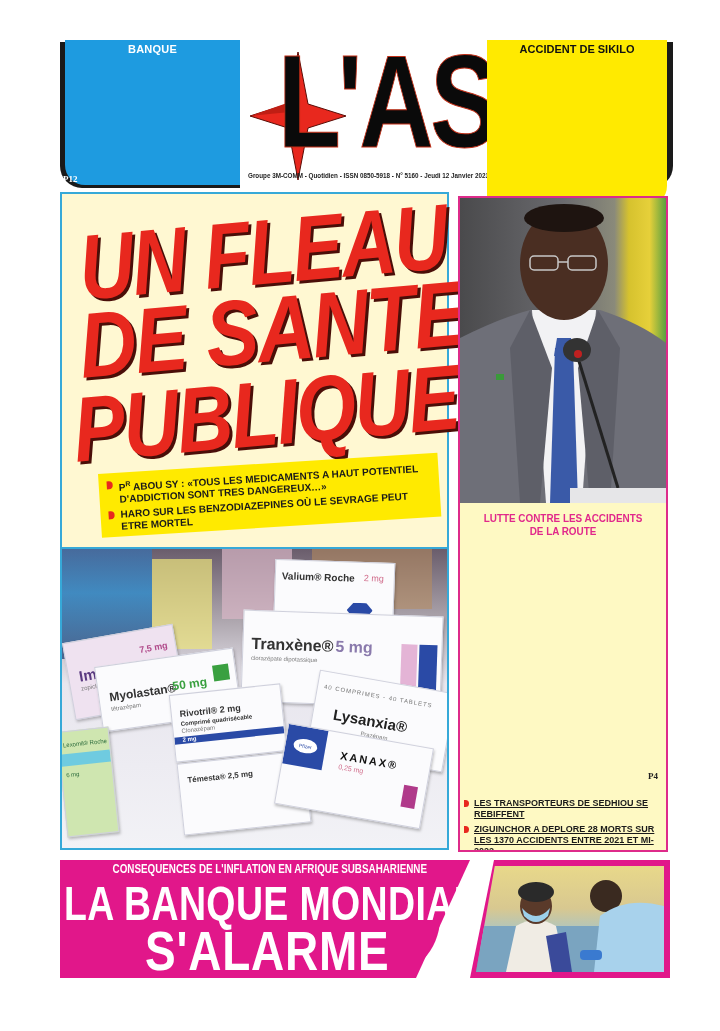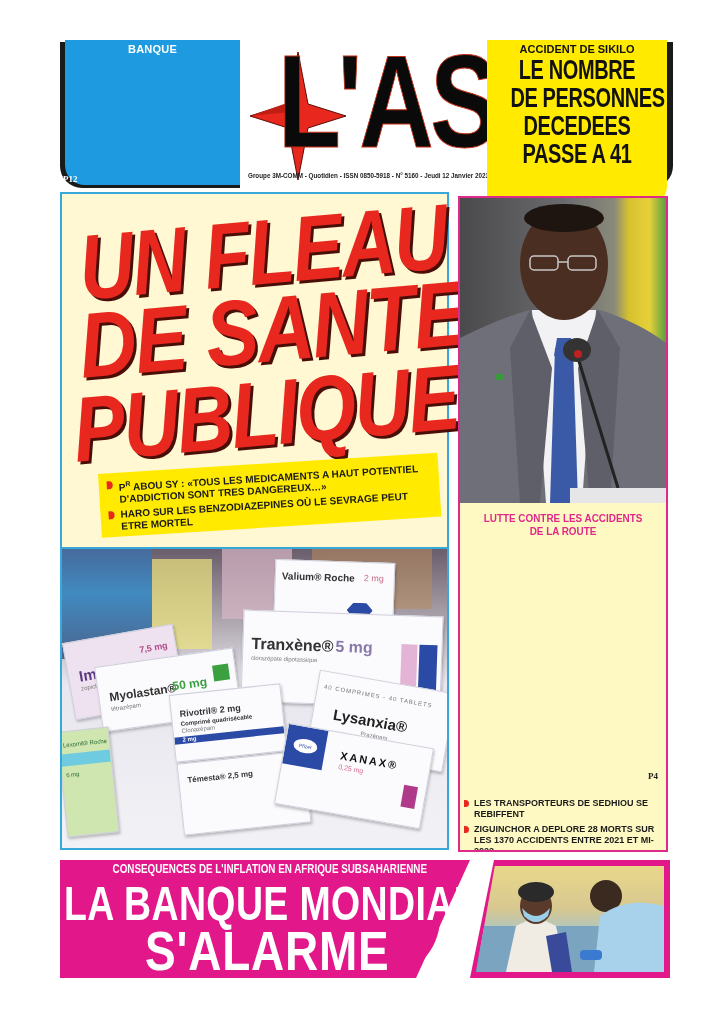--- a/index.html
+++ b/index.html
@@ -51,21 +51,21 @@
 
   
   .right-box { position: absolute; left: 458px; top: 196px; width: 210px; height: 656px; border: 2px solid #de2b8a; background: #fef9c3; overflow: hidden; }
   .portrait { position: absolute; left: 0; top: 0; width: 206px; height: 305px; overflow: hidden; background: linear-gradient(90deg, #4a4a4c 0%, #6a6a6e 50%, #8a8a7a 75%, #d6c22e 82%, #e6d03a 92%, #5aa040 100%); }
   .right-kicker { position: absolute; left: 0; right: 0; top: 314px; text-align: center; color: #e1288b; font-size: 11px; font-weight: 700; line-height: 13px; }
   .right-kicker span { display: block; transform: scaleX(0.9); }
   .right-title { position: absolute; left: 0; right: 0; top: 342px; text-align: center; color: #1a5fb4; font-weight: 700; font-size: 32px; line-height: 35px; }
   .right-title span { display: block; transform: scaleX(0.72); white-space: nowrap; }
   .right-page { position: absolute; right: 8px; top: 573px; font-family: "Liberation Serif", serif; font-size: 9px; font-weight: 700; color: #222; }
   .right-bullets { position: absolute; left: 4px; right: 4px; top: 600px; }
-  .right-bullets .b { font-size: 9px; font-weight: 700; color: #1a1a1a; line-height: 11px; position: relative; padding-left: 10px; margin-bottom: 4px; }
+  .right-bullets .b { font-size: 9px; font-weight: 700; color: #1a1a1a; line-height: 11px; position: relative; padding-left: 10px; margin-bottom: 4px; text-decoration: underline; }
   .right-bullets .b .dot { position: absolute; left: 0; top: 2px; width: 5px; height: 7px; background: #e8281e; border-radius: 0 4px 4px 0; }
 
   
   .bottom-pink { position: absolute; left: 60px; top: 860px; width: 380px; height: 118px; background: #e1178a; border-radius: 0 0 60px 0; }
   .bottom-pink-curve { position: absolute; left: 380px; top: 860px; width: 90px; height: 118px; background: #e1178a; clip-path: polygon(0 0, 100% 0, 40% 100%, 0 100%); }
   .bottom-kicker { position: absolute; left: 60px; top: 862px; width: 420px; text-align: center; color: #fff; font-size: 12px; font-weight: 700; }
   .bottom-kicker span { display: inline-block; transform: scaleX(0.82); white-space: nowrap; }
   .bottom-title1 { position: absolute; left: 64px; top: 876px; color: #fff; font-size: 48px; font-weight: 700; white-space: nowrap; transform: scaleX(0.78); transform-origin: left top; letter-spacing: 0.5px; }
   .bottom-title2 { position: absolute; left: 145px; top: 918px; color: #fff; font-size: 56px; font-weight: 700; white-space: nowrap; transform: scaleX(0.82); transform-origin: left top; letter-spacing: 1px; }
   .bottom-page { position: absolute; left: 425px; top: 964px; font-family: "Liberation Serif", serif; font-size: 8px; font-weight: 700; color: #fff; }
@@ -86,26 +86,20 @@
     <polygon points="48,0 58,52 96,64 58,76 48,128 38,76 0,64 38,52" fill="#e8281e" stroke="#5a0c06" stroke-width="1"></polygon>
     <polygon points="48,0 40,50 0,64 40,60" fill="#c01e14"></polygon>
   </svg>
   <div class="name">L'AS</div>
   <div class="meta">Groupe 3M-COMM - Quotidien - ISSN 0850-5918 - N° 5160 - Jeudi 12 Janvier 2023</div>
 </div>
 
 <div class="box-yellow-shadow"></div>
 <div class="box-yellow">
   <div class="kicker">ACCIDENT DE SIKILO</div>
-  <div class="title">
-    <span>LE NOMBRE</span>
-    <span>DE PERSONNES</span>
-    <span>DECEDEES</span>
-    <span>PASSE A 41</span>
-  </div>
 </div>
 
 <div class="main-box">
 
   <div class="headline" style="top: 34px; transform: rotate(-5deg) scaleX(0.82); font-size: 92px;">UN FLEAU</div>
   <div class="headline" style="top: 112px; transform: rotate(-5deg) scaleX(0.86); font-size: 92px;">DE SANTE</div>
   <div class="headline" style="top: 196px; left: 8px; transform: rotate(-5deg) scaleX(0.84); font-size: 92px;">PUBLIQUE</div>
 
   <div class="main-page">P3</div>
 

